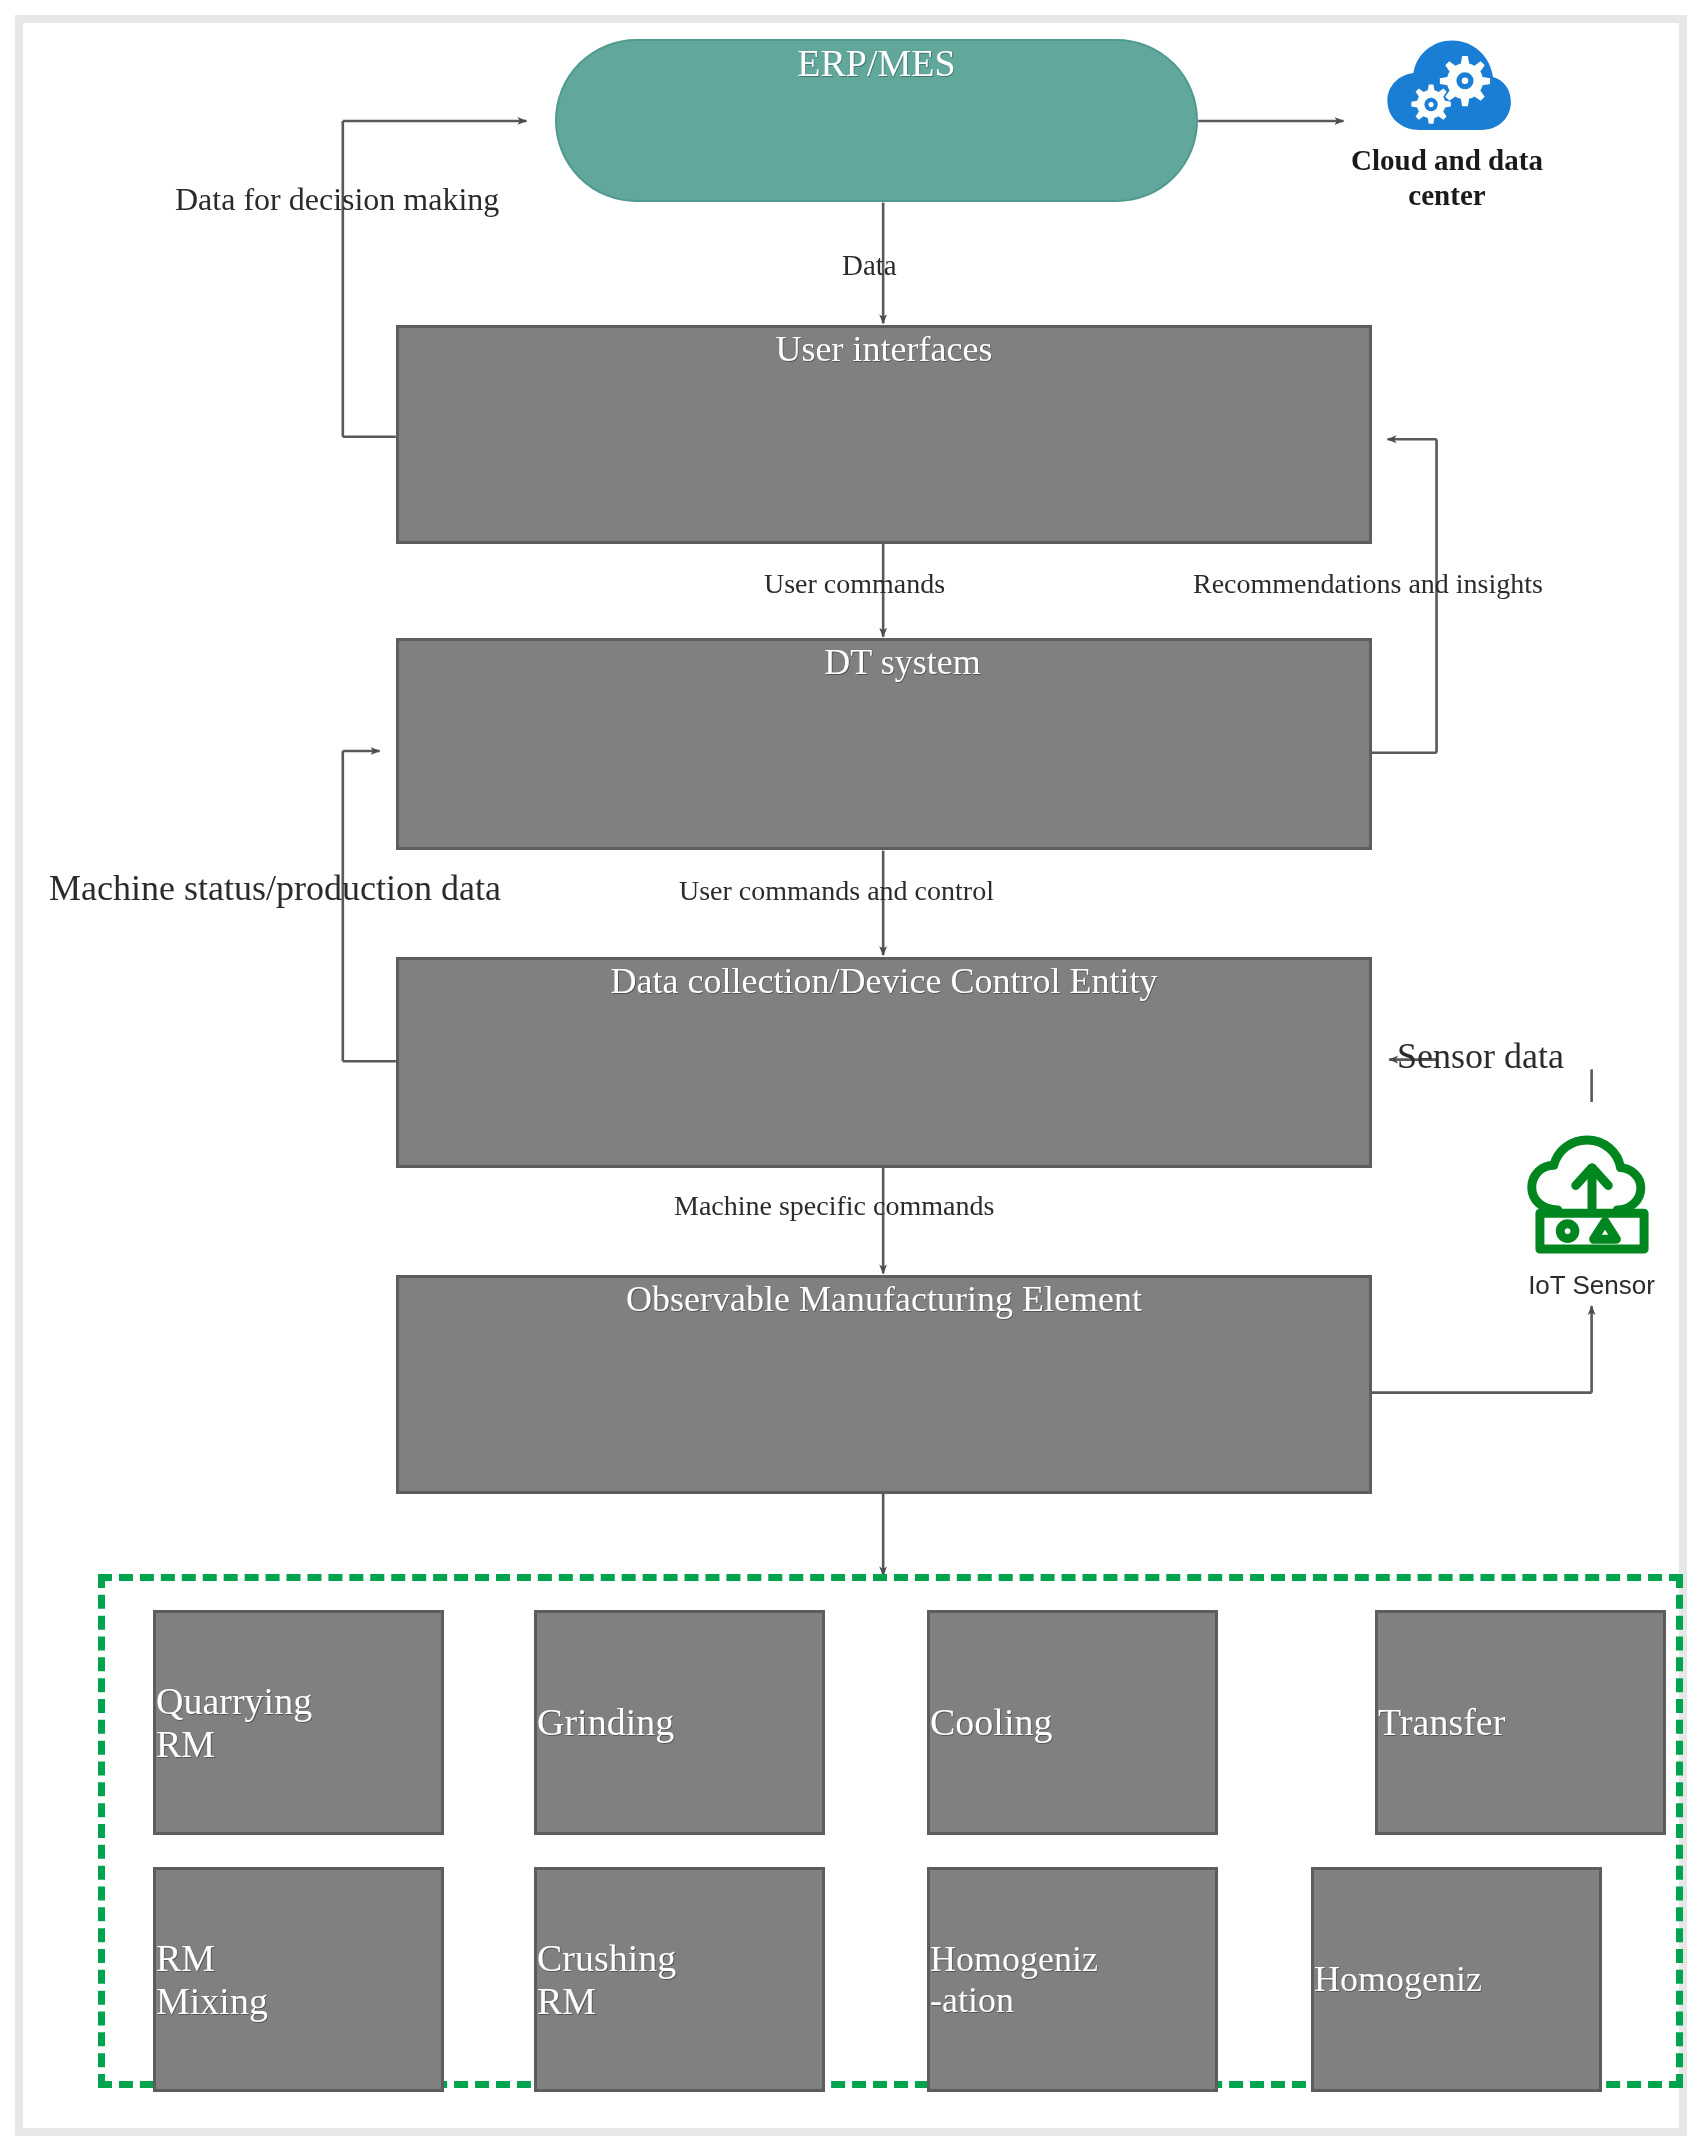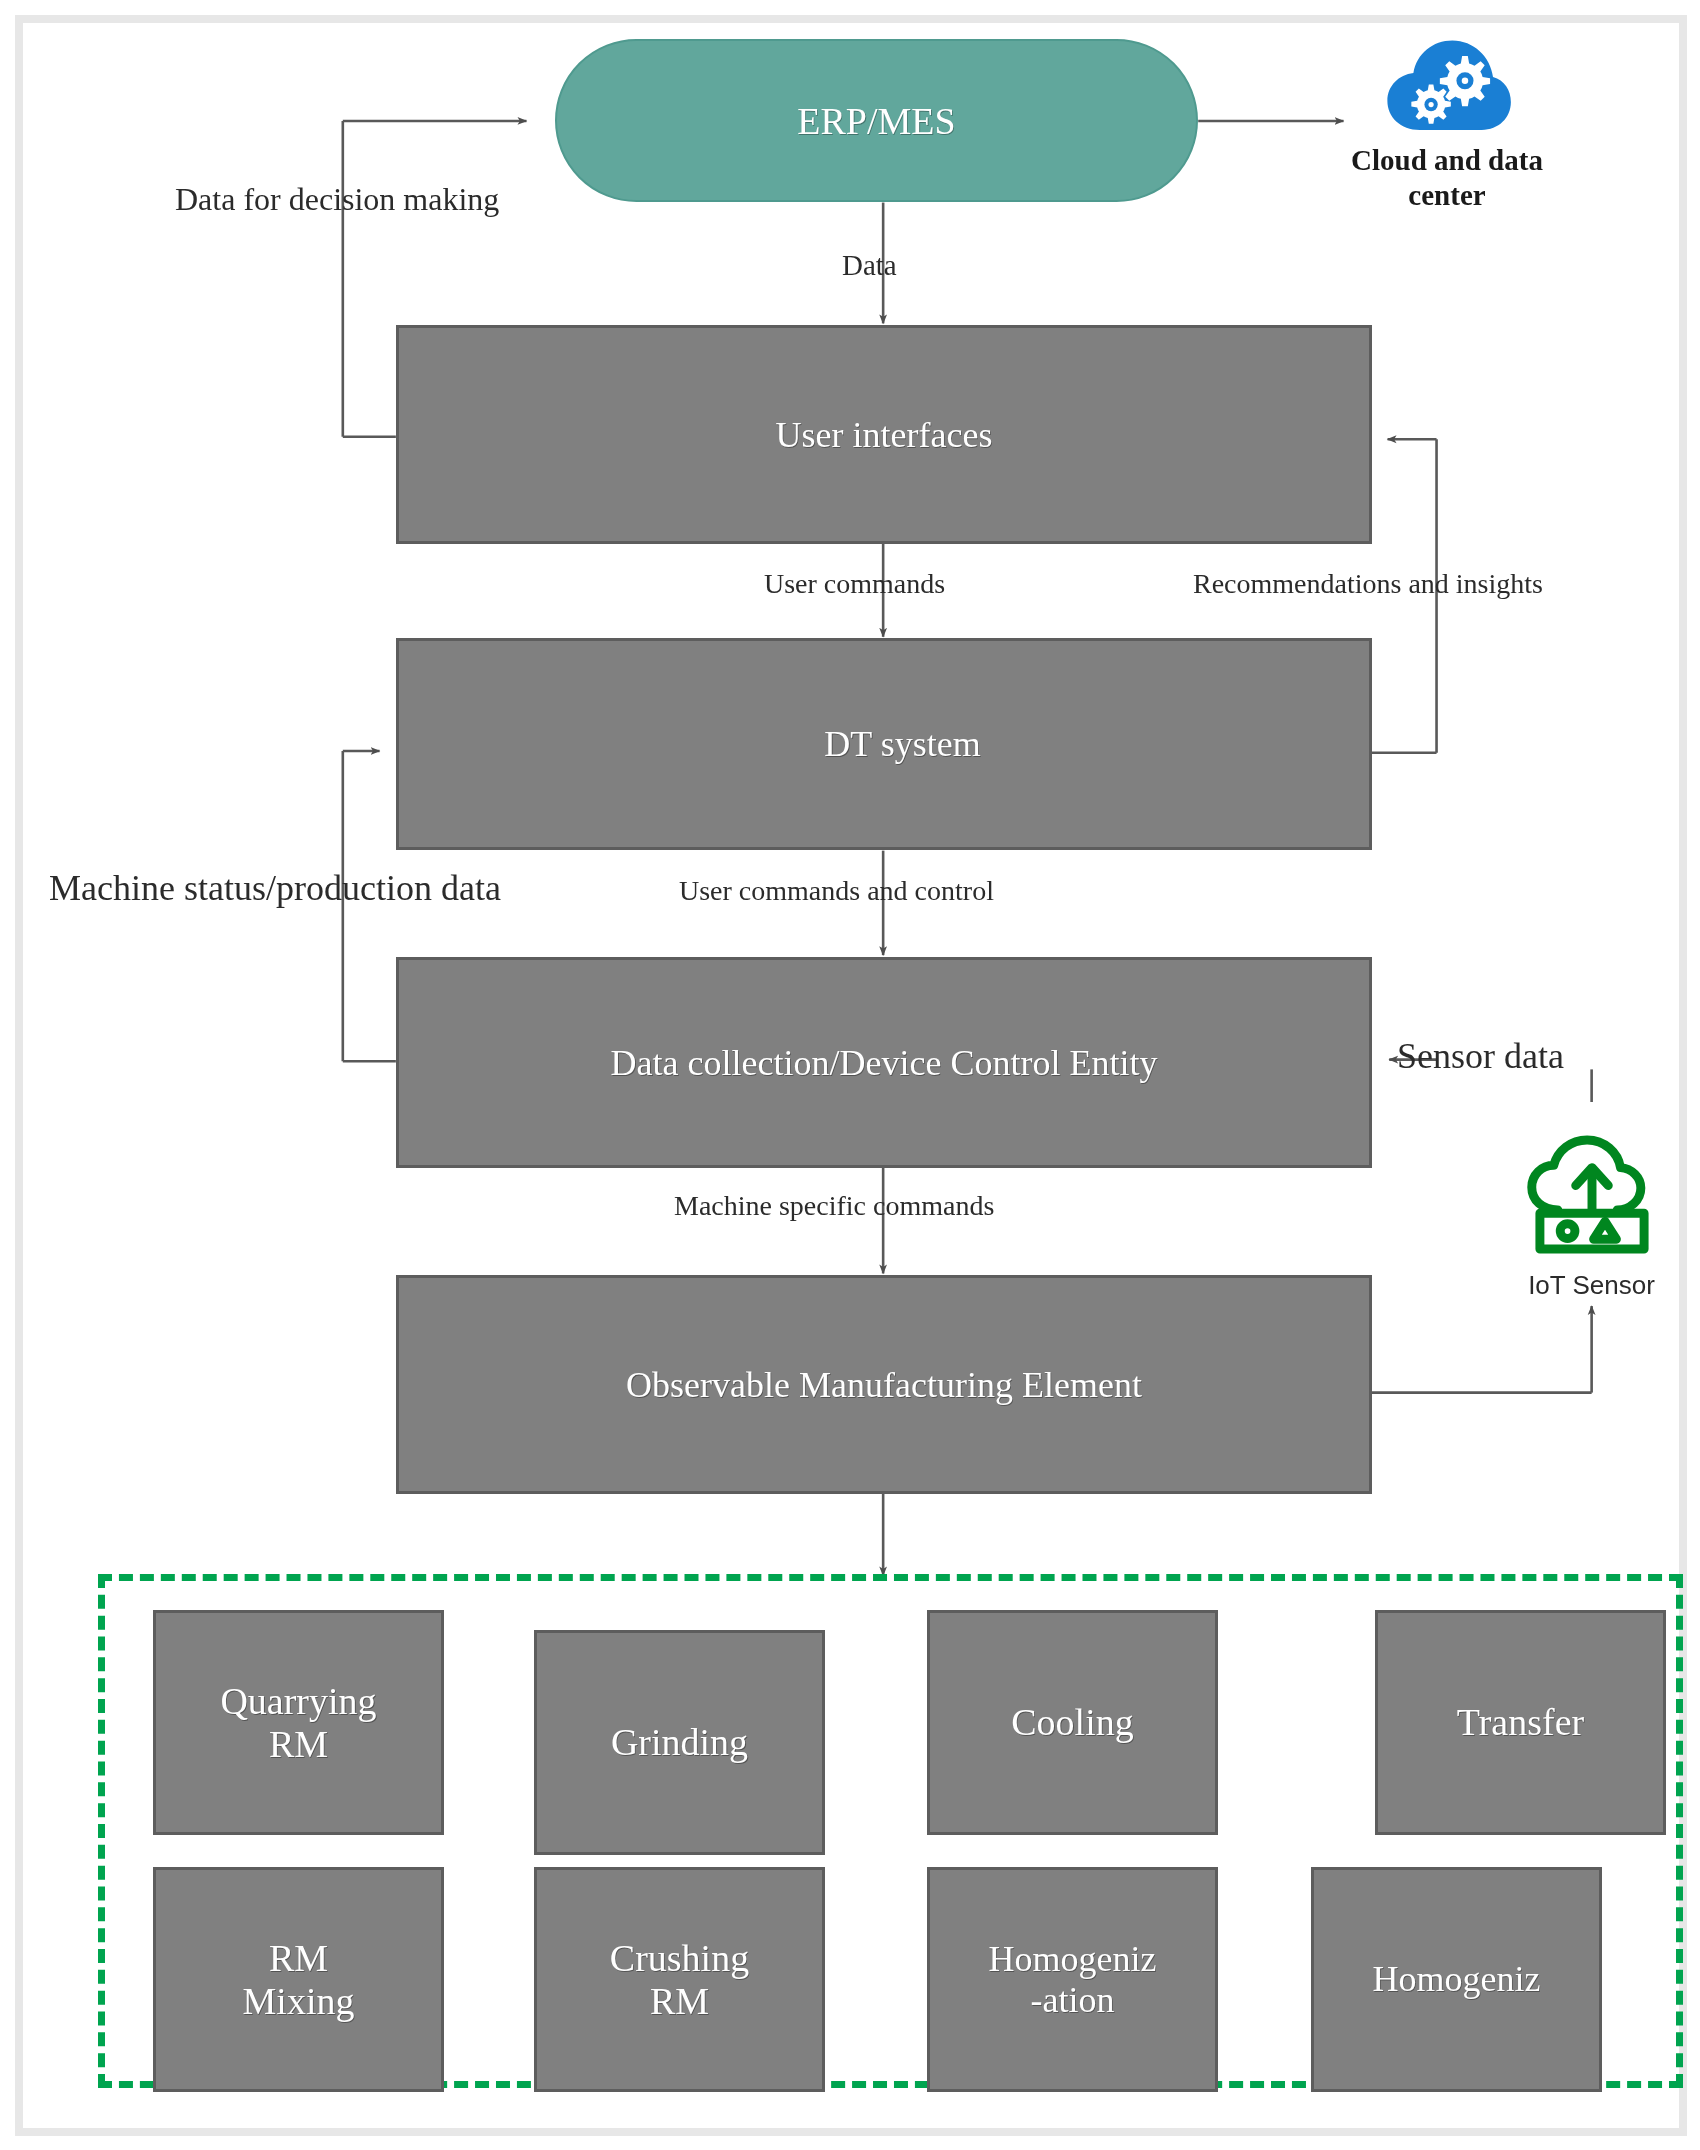--- a/index.html
+++ b/index.html
@@ -1,20 +1,20 @@
 <!DOCTYPE html>
 <html style="font-size:13px"><head>
 <meta charset="utf-8">
 <style>
   html,body{margin:0;padding:0;background:#fff;}
   body{font-family:"Liberation Serif", serif;}
   #page{position:relative;width:1701px;height:2151px;background:#ffffff;overflow:hidden;}
   #frame{position:absolute;left:14.7px;top:14.7px;width:1672px;height:2121px;border:8.2px solid #e7e7e7;box-sizing:border-box;background:#ffffff;}
   svg.layer{position:absolute;left:0;top:0;width:1701px;height:2151px;pointer-events:none;}
-  .node{position:absolute;box-sizing:border-box;display:flex;align-items:center;justify-content:center;text-align:center;}
+  .node{position:absolute;box-sizing:border-box;display:flex;align-items:flex-start;justify-content:center;text-align:center;}
   .graybox{background:#808080;border:3.3px solid #5d5d5d;color:#ffffff;font-family:Liberation Serif, serif;
            text-shadow:0.8px 0.8px 0 rgba(0,0,0,.35);}
   .pill{background:#61a79c;border:2.4px solid #4f9a8f;border-radius:815px;color:#ffffff;
         font-family:"Liberation Serif",serif;text-shadow:0.8px 0.8px 0 rgba(0,0,0,.3);}
   .lbl{position:absolute;color:#2b2b2b;font-family:"Liberation Serif",serif;white-space:nowrap;}
   .proc{background:#808080;border:3.3px solid #5d5d5d;color:#ffffff;font-family:"Liberation Serif",serif;
         text-shadow:0.8px 0.8px 0 rgba(0,0,0,.35);line-height:1.12;}
   .dashedzone{position:absolute;border:7.3px dashed #00a44f;box-sizing:border-box;background:transparent;}
   .iconwrap{position:absolute;display:flex;flex-direction:column;align-items:center;}
   .iconcap{font-family:"Liberation Serif",serif;color:#1a1a1a;text-align:center;line-height:1.2;}
@@ -141,21 +141,21 @@
 
   <div class="lbl" style="left:674px;top:1190px;font-size:28px;">Machine specific commands</div>
 
   <div class="dashedzone" style="left:98px;top:1574px;width:1585px;height:514px;"></div>
 
   <div class="node proc" style="left:153px;top:1610px;width:291px;height:225px;font-size:38px;flex-direction:column;">
     <span>Quarrying</span>
     <span>RM</span>
   </div>
 
-  <div class="node proc" style="left:534px;top:1610px;width:291px;height:225px;font-size:38px;flex-direction:column;margin-top:20px;">
+  <div class="node proc" style="left:534px;top:1610px;width:291px;height:225px;font-size:38px;flex-direction:column;">
     <span>Grinding</span>
     <span></span>
   </div>
 
   <div class="node proc" style="left:927px;top:1610px;width:291px;height:225px;font-size:38px;flex-direction:column;">
     <span>Cooling</span>
     <span></span>
   </div>
 
   <div class="node proc" style="left:1375px;top:1610px;width:291px;height:225px;font-size:38px;flex-direction:column;">

